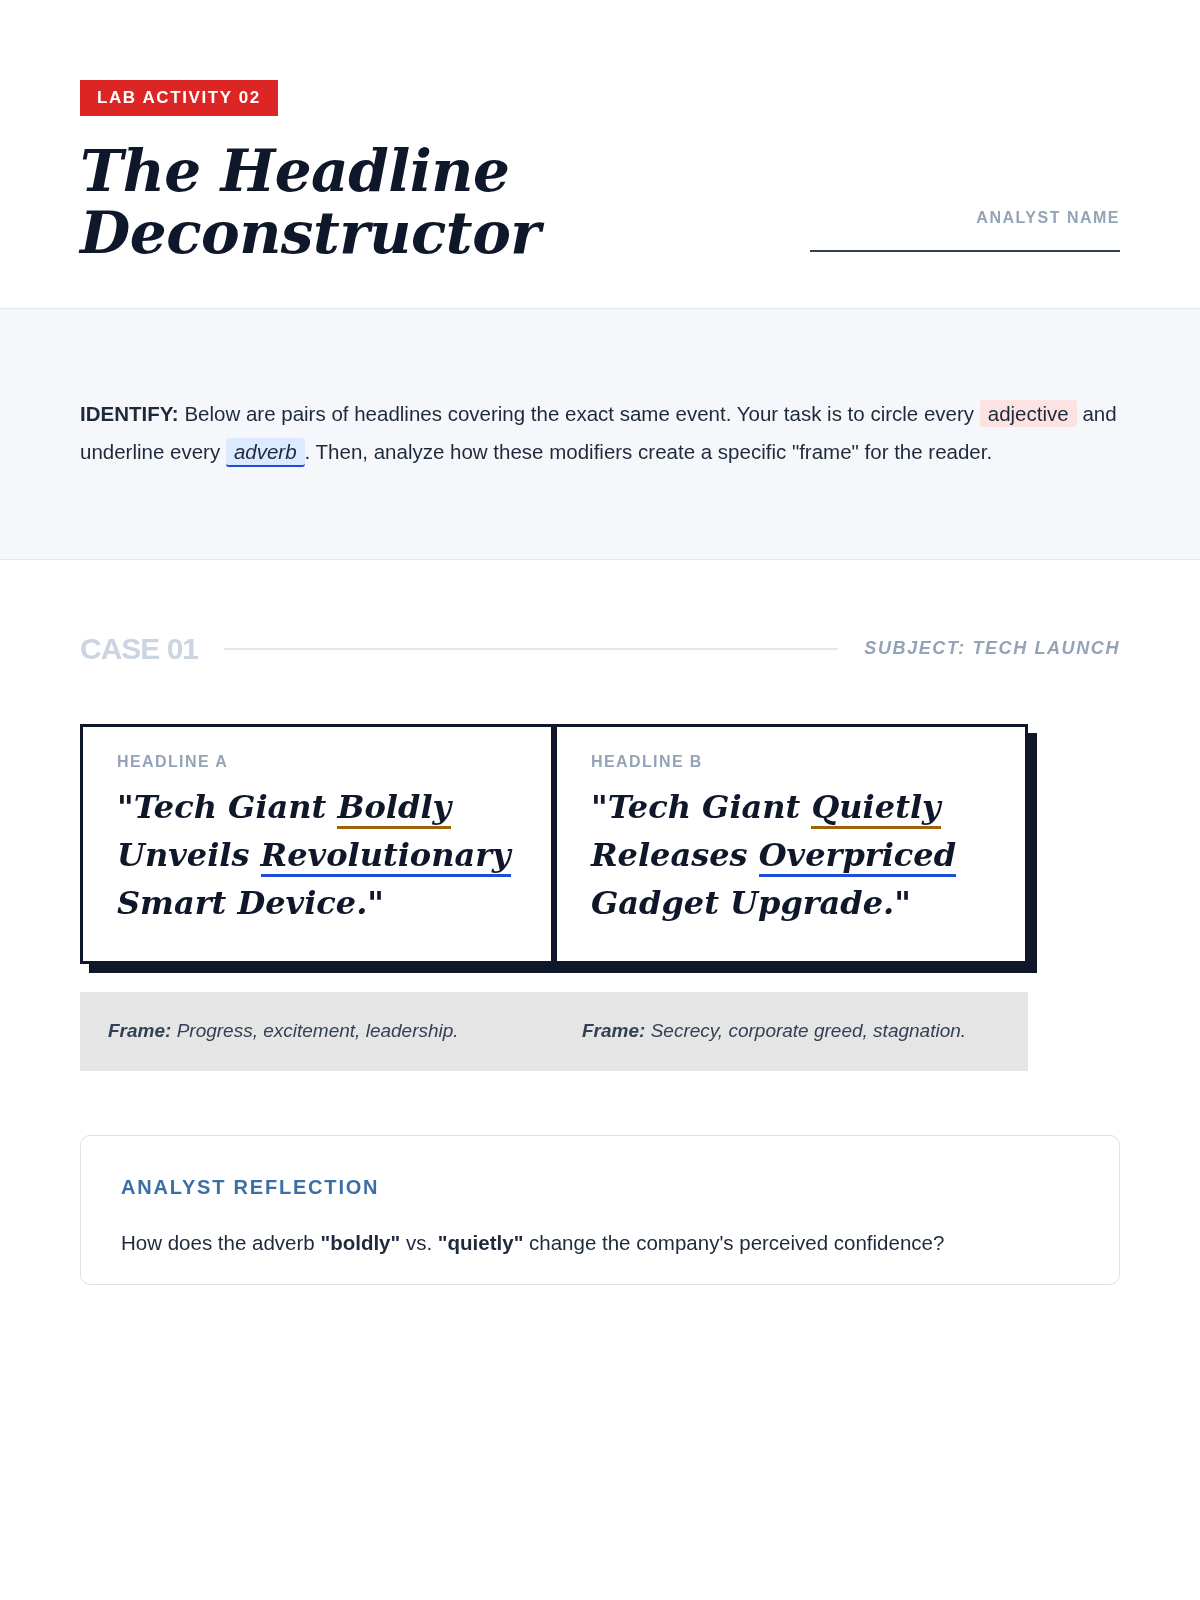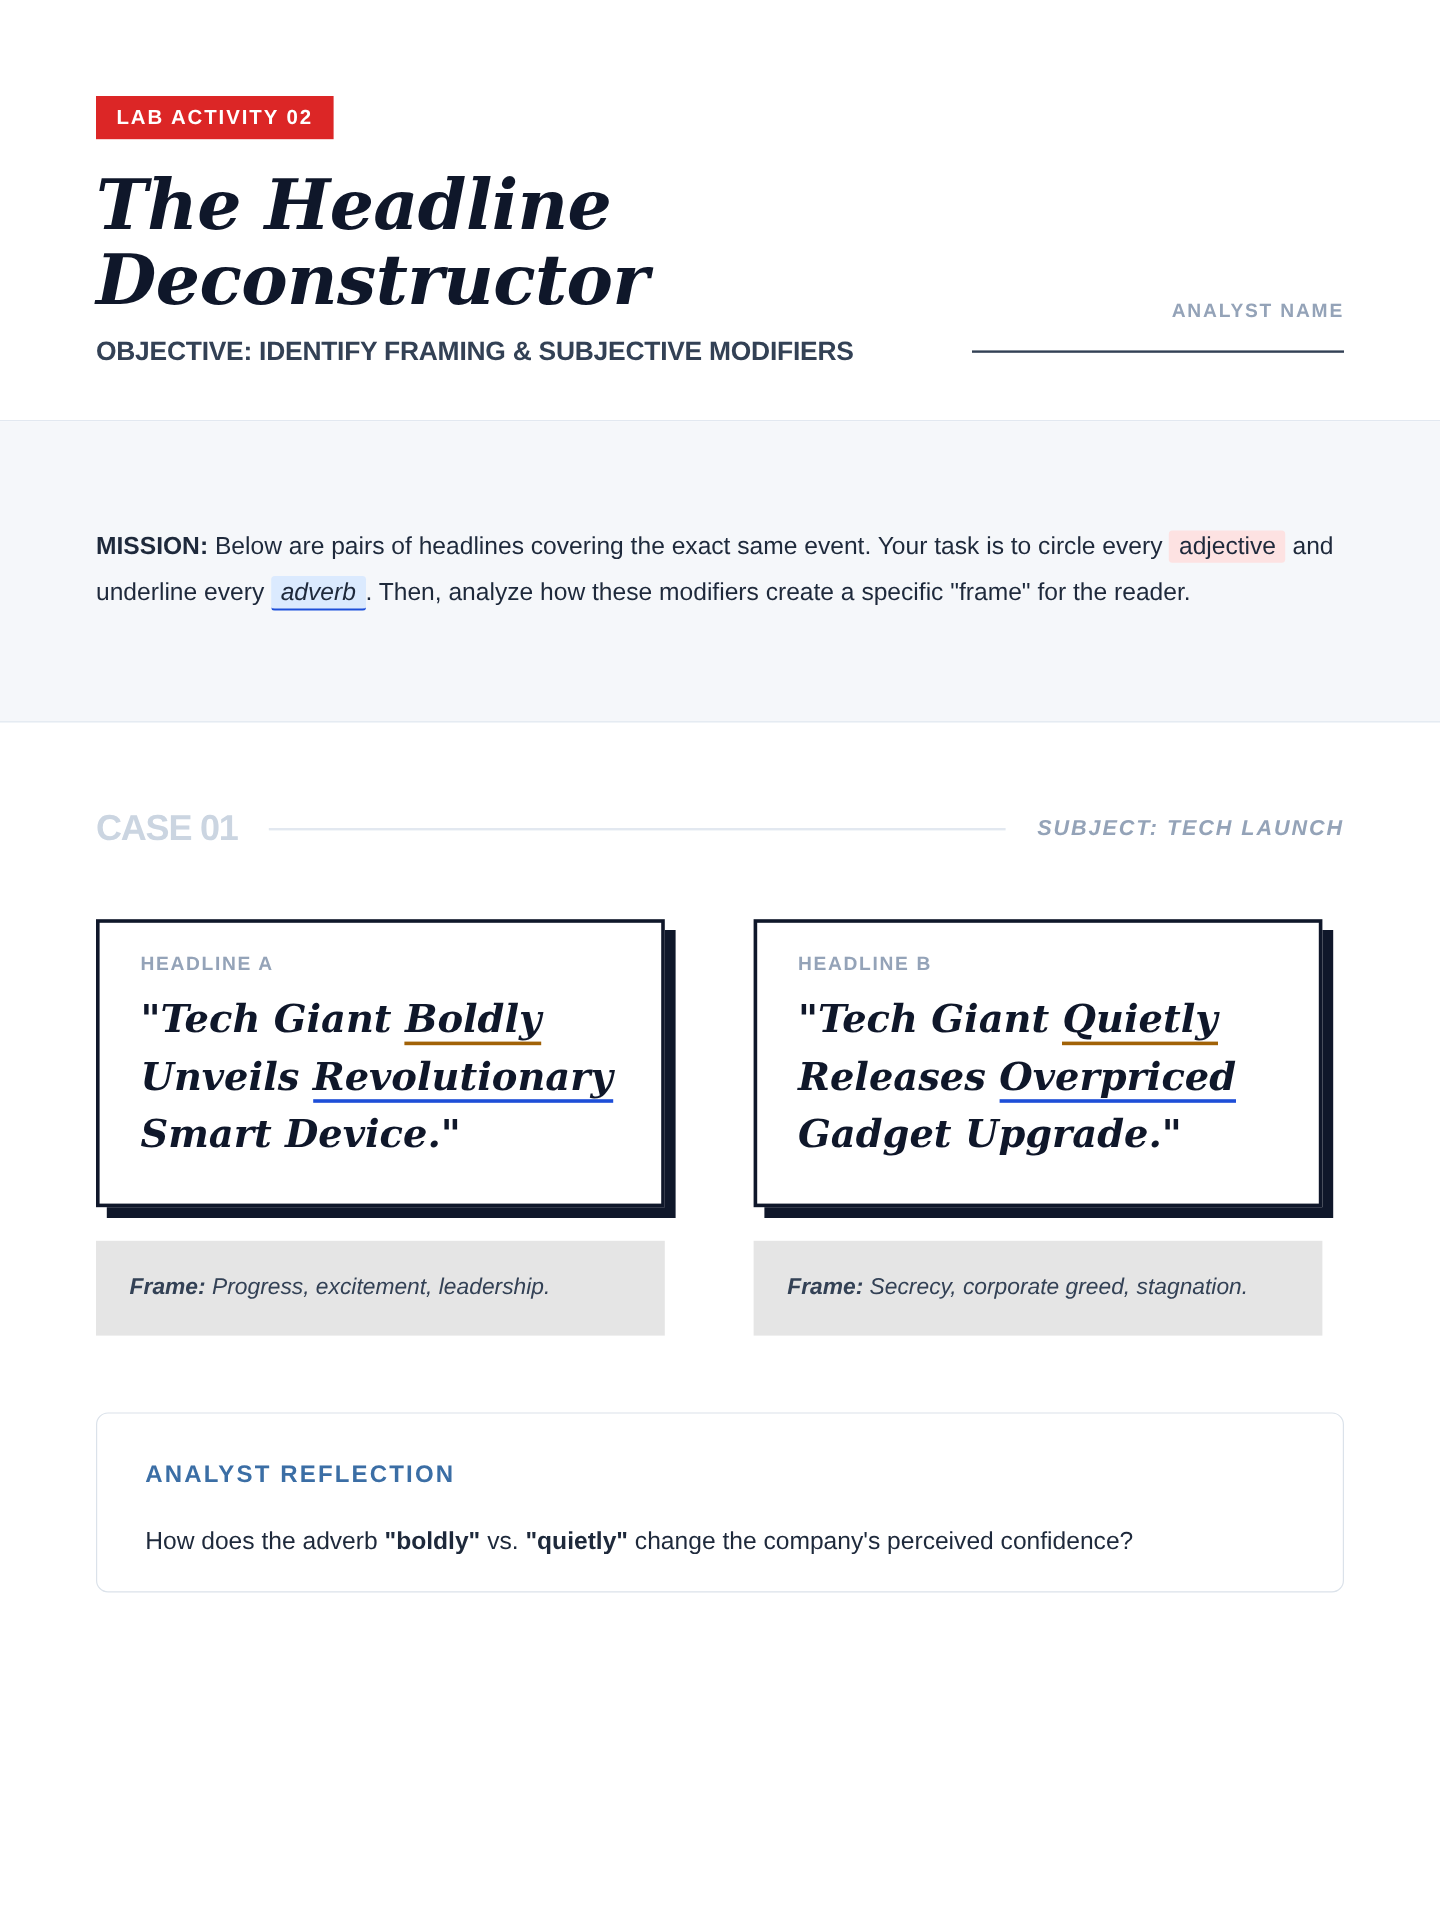--- a/index.html
+++ b/index.html
@@ -122,21 +122,20 @@
   .case-subject {
     font-size: 18px;
     font-weight: bold;
     font-style: italic;
     letter-spacing: 1.6px;
     color: #94a3b8;
   }
 
   .cards {
     display: flex;
-    gap: 74px;
     margin-top: 58px;
     align-items: center;
   }
   .col { width: 474px; }
 
   .card {
     border: 3px solid #0f172a;
     background: #ffffff;
     box-shadow: 9px 9px 0 #0f172a;
     padding: 26px 34px 34px 34px;
@@ -196,32 +195,31 @@
     color: #1e293b;
   }
   .reflection-q b { font-weight: bold; }
 </style>
 </head>
 <body>
 
 <div class="header">
   <div class="badge">LAB ACTIVITY 02</div>
   <div class="title">The Headline Deconstructor</div>
-  <div class="objective">OBJECTIVE: IDENTIFY FRAMING &amp; SUBJECTIVE MODIFIERS</div>
 
   <div class="analyst-block">
     <div class="analyst-label">ANALYST NAME</div>
     <div class="analyst-line"></div>
   </div>
 </div>
 <div class="header-rule"></div>
 
 <div class="mission">
   <p>
-    <b>MISSION:</b><span> Below are pairs of headlines covering the exact same event. Your task is to circle every </span><span class="chip-adj">adjective</span><span> and underline every </span><span class="chip-adv">adverb</span><span>. Then, analyze how these modifiers create a specific "frame" for the reader.</span>
+    <b>IDENTIFY:</b><span> Below are pairs of headlines covering the exact same event. Your task is to circle every </span><span class="chip-adj">adjective</span><span> and underline every </span><span class="chip-adv">adverb</span><span>. Then, analyze how these modifiers create a specific "frame" for the reader.</span>
   </p>
 </div>
 
 <div class="case">
   <div class="case-head">
     <div class="case-num">CASE 01</div>
     <div class="case-rule"></div>
     <div class="case-subject">SUBJECT: TECH LAUNCH</div>
   </div>
 

